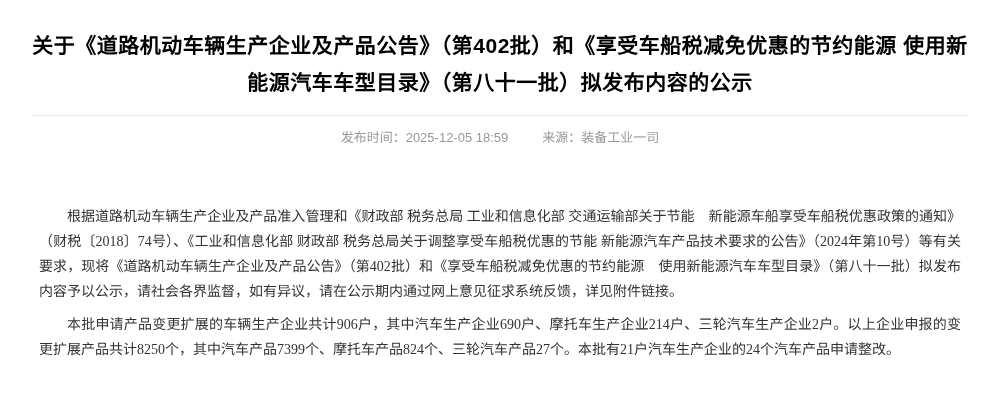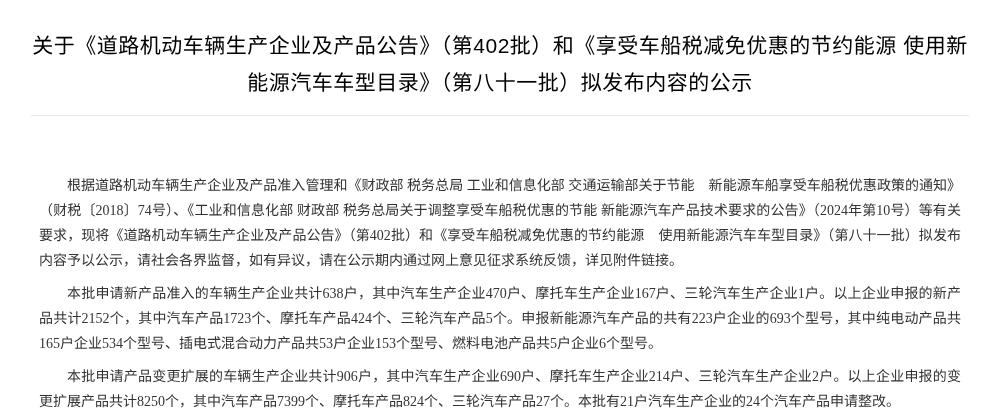--- a/index.html
+++ b/index.html
@@ -13,21 +13,21 @@
     font-family: "Liberation Sans", sans-serif;
   }
   .page {
     width: 938px;
     margin: 0 auto;
   }
   .title {
     padding-top: 13px;
     text-align: center;
     font-family: "Liberation Sans", "DejaVu Sans", sans-serif;
-    font-weight: 400;
+    font-weight: 700;
     font-size: 21px;
     line-height: 37px;
     color: #000000;
     letter-spacing: 0.5px;
   }
   .divider {
     margin-top: 5px;
     border: none;
     border-top: 1px solid #e7e7e7;
     height: 0;
@@ -58,20 +58,22 @@
 </style>
 </head>
 <body>
 
 <div class="page">
 
   <h1 class="title">关于《道路机动车辆生产企业及产品公告》（第402批）和《享受车船税减免优惠的节约能源 使用新能源汽车车型目录》（第八十一批）拟发布内容的公示</h1>
 
   <hr class="divider">
 
+  <div class="meta">
+    <span class="meta-item"><span>发布时间：</span><span>2025-12-05 18:59</span></span><span class="meta-item"><span>来源：</span><span>装备工业一司</span></span>
+  </div>
 
   <div class="article">
     <p>根据道路机动车辆生产企业及产品准入管理和《财政部 税务总局 工业和信息化部 交通运输部关于节能　新能源车船享受车船税优惠政策的通知》（财税〔2018〕74号）、《工业和信息化部 财政部 税务总局关于调整享受车船税优惠的节能 新能源汽车产品技术要求的公告》（2024年第10号）等有关要求，现将《道路机动车辆生产企业及产品公告》（第402批）和《享受车船税减免优惠的节约能源　使用新能源汽车车型目录》（第八十一批）拟发布内容予以公示，请社会各界监督，如有异议，请在公示期内通过网上意见征求系统反馈，详见附件链接。</p>
-    <p>本批申请新产品准入的车辆生产企业共计638户，其中汽车生产企业470户、摩托车生产企业167户、三轮汽车生产企业1户。以上企业申报的新产品共计2152个，其中汽车产品1723个、摩托车产品424个、三轮汽车产品5个。申报新能源汽车产品的共有223户企业的693个型号，其中纯电动产品共165户企业534个型号、插电式混合动力产品共53户企业153个型号、燃料电池产品共5户企业6个型号。</p>
     <p>本批申请产品变更扩展的车辆生产企业共计906户，其中汽车生产企业690户、摩托车生产企业214户、三轮汽车生产企业2户。以上企业申报的变更扩展产品共计8250个，其中汽车产品7399个、摩托车产品824个、三轮汽车产品27个。本批有21户汽车生产企业的24个汽车产品申请整改。</p>
   </div>
 
 </div>
 
 </body></html>

